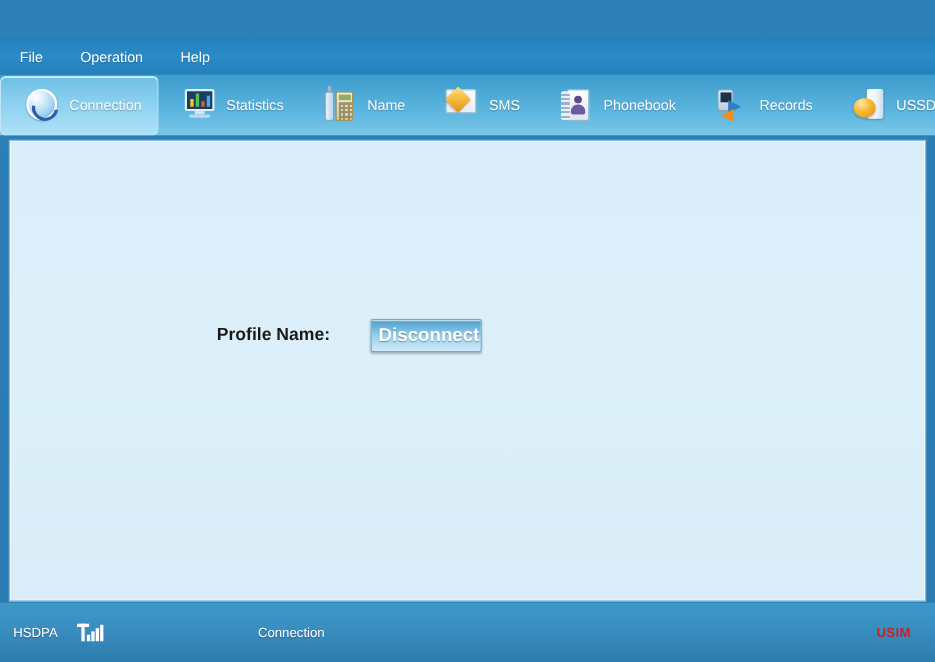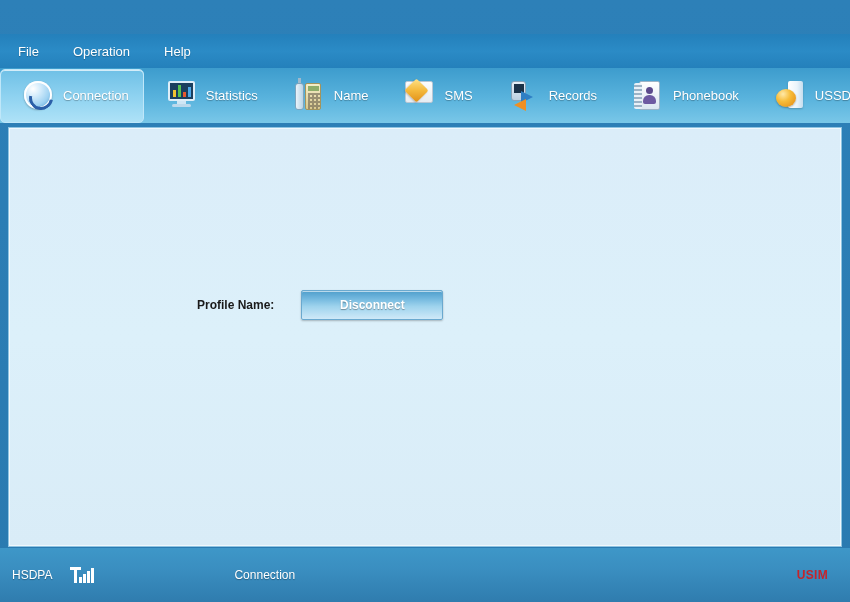--- a/index.html
+++ b/index.html
@@ -394,21 +394,21 @@
 
   .form-row {
     position: absolute;
     left: 188px;
     top: 162px;
     display: flex;
     align-items: center;
   }
   .form-label {
     color: #1a1a1a;
-    font-size: 12px;
+    font-size: 16px;
     font-weight: bold;
     margin-right: 12px;
     white-space: nowrap;
   }
   .combo {
     position: relative;
     width: 258px;
     height: 22px;
     background: #ffffff;
     border: 1px solid #7f9db9;
@@ -437,28 +437,28 @@
     justify-content: center;
   }
   .combo-arrow i {
     width: 0; height: 0;
     border-left: 4px solid transparent;
     border-right: 4px solid transparent;
     border-top: 5px solid #20303d;
     display: block;
   }
   .btn-disconnect {
-    margin-left: 15px;
-    width: 142px;
+    margin-left: 25px;
+    width: 101px;
     height: 30px;
     border: 1px solid #6aa9cf;
     border-radius: 2px;
     background: linear-gradient(to bottom, #4f9ecb 0%, #6fb6dd 25%, #9ed3ed 55%, #cfe9f8 100%);
     color: #ffffff;
-    font-size: 12px;
+    font-size: 17px;
     font-weight: bold;
     text-shadow: 0 1px 1px rgba(0,0,0,.35);
     cursor: pointer;
     box-shadow: 0 1px 2px rgba(0,0,0,.25), inset 0 1px 0 rgba(255,255,255,.6);
     font-family: "Liberation Sans", sans-serif;
   }
 
   
   .status-bar {
     position: absolute;
@@ -574,45 +574,45 @@
         <div class="ic-sms">
             <div class="env"></div>
             <div class="flap"></div>
           </div>
       </div>
       <div class="tab-label">SMS</div>
     </div>
 
     <div class="tab">
       <div class="tab-icon">
+        <div class="ic-phonebook">
+          <div class="pages"></div>
+            <div class="rings"></div>
+          <div class="head"></div>
+            <div class="torso"></div>
+        </div>
+      </div>
+      <div class="tab-label">Phonebook</div>
+    </div>
+
+    <div class="tab">
+      <div class="tab-icon">
         <div class="ic-records">
           <div class="dev">
               <div class="scr"></div>
             </div>
           <div class="arw-b"></div>
             <div class="arw-o"></div>
         </div>
       </div>
       <div class="tab-label">Records</div>
     </div>
 
     <div class="tab">
       <div class="tab-icon">
-        <div class="ic-phonebook">
-          <div class="pages"></div>
-            <div class="rings"></div>
-          <div class="head"></div>
-            <div class="torso"></div>
-        </div>
-      </div>
-      <div class="tab-label">Phonebook</div>
-    </div>
-
-    <div class="tab">
-      <div class="tab-icon">
         <div class="ic-ussd">
             <div class="panel"></div>
             <div class="sphere"></div>
           </div>
       </div>
       <div class="tab-label">USSD</div>
     </div>
 
   </div>
 

